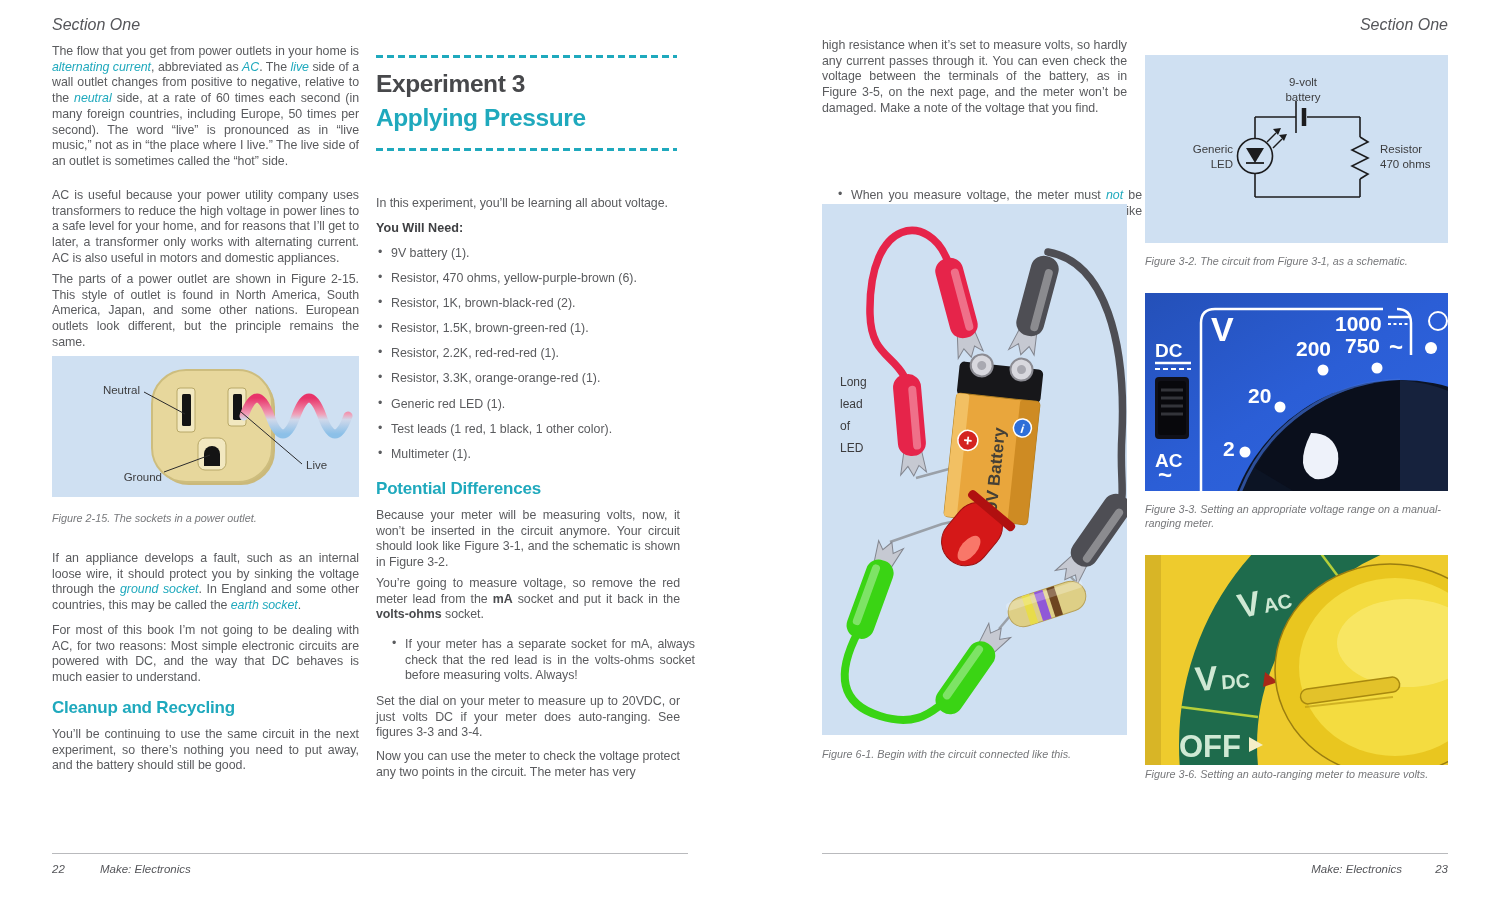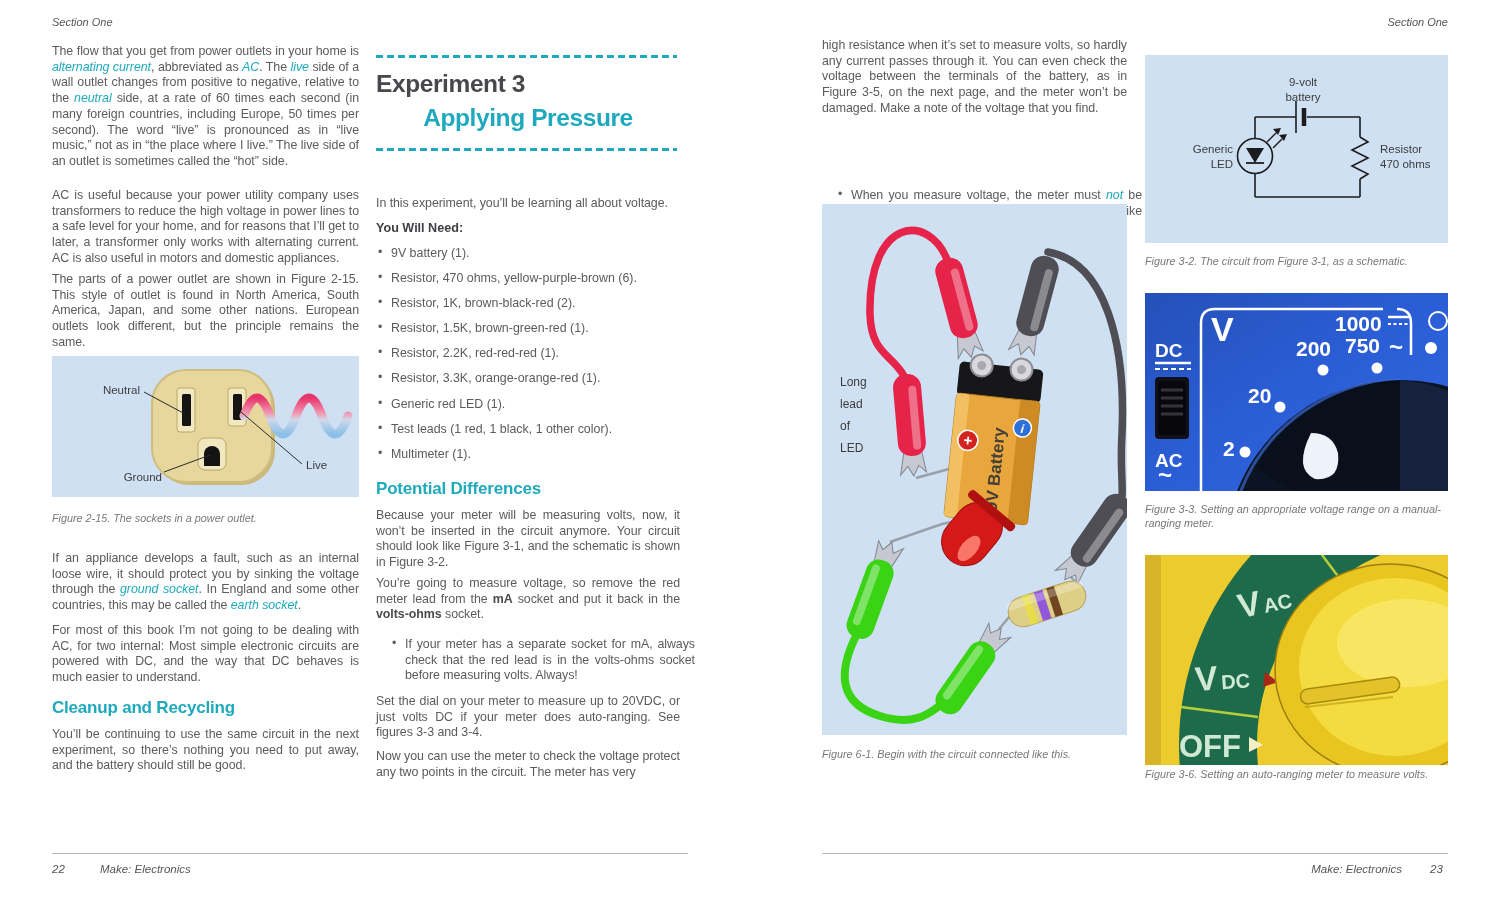--- a/index.html
+++ b/index.html
@@ -3,25 +3,25 @@
 <meta charset="utf-8">
 <style>
   html,body{margin:0;padding:0;}
   body{
     width:1500px;height:914px;position:relative;background:#ffffff;
     font-family:"Liberation Sans","DejaVu Sans",sans-serif;color:#5a5b5e;
     overflow:hidden;
   }
   .abs{position:absolute;}
   .body-text{font-size:12.4px;line-height:15.7px;text-align:justify;color:#5a5b5e;letter-spacing:-0.05px;}
-  .runhead{font-size:11px;font-style:italic;color:#55565a;}
+  .runhead{font-size:16px;font-style:italic;color:#55565a;}
   .caption{font-size:10.8px;line-height:13.6px;font-style:italic;color:#77787b;text-align:left;}
   .teal-h{color:#1fa9bd;font-weight:bold;font-size:17px;letter-spacing:-0.2px;}
   .kicker{font-size:24.5px;font-weight:bold;color:#47484b;letter-spacing:-0.4px;}
-  .exp-title{font-size:24.5px;font-weight:bold;color:#1fa9bd;letter-spacing:-0.4px;text-align:center;}
+  .exp-title{font-size:24.5px;font-weight:bold;color:#1fa9bd;letter-spacing:-0.4px;}
   .dash-rule{height:3px;background:repeating-linear-gradient(90deg,#1fa9bd 0 7px,rgba(0,0,0,0) 7px 11px);}
   .seg-p{}
   .seg-ti{color:#1fa9bd;font-style:italic;}
   .seg-b{font-weight:bold;color:#4a4b4e;}
   .need{font-weight:bold;color:#3f4043;font-size:12.6px;}
   .blist{list-style:none;margin:0;padding:0;}
   .blist li{position:relative;padding-left:15px;margin-bottom:9.6px;font-size:12.4px;line-height:15.5px;color:#5a5b5e;}
   .blist li::before{content:"\2022";position:absolute;left:2px;top:-1px;color:#5a5b5e;}
   .bullet-para{position:relative;padding-left:15px;}
   .bullet-para::before{content:"\2022";position:absolute;left:2px;top:-1px;color:#5a5b5e;}
@@ -63,21 +63,21 @@
     <line x1="112" y1="116" x2="158" y2="99" stroke="#2a2a2c" stroke-width="1"></line>
     <line x1="250" y1="108" x2="189" y2="56" stroke="#2a2a2c" stroke-width="1"></line>
     <text x="88" y="38" text-anchor="end" font-size="11.5" fill="#3c3c3e">Neutral</text>
     <text x="110" y="125" text-anchor="end" font-size="11.5" fill="#3c3c3e">Ground</text>
     <text x="254" y="113" font-size="11.5" fill="#3c3c3e">Live</text>
   </svg>
 </div>
 <div class="abs caption" style="left:52px;top:512px;width:307px;">Figure 2-15. The sockets in a power outlet.</div>
 
 <div class="abs body-text" style="left:52px;top:551px;width:307px;"><span class="seg-p">If an appliance develops a fault, such as an internal loose wire, it should protect you by sinking the voltage through the </span><span class="seg-ti">ground socket</span><span class="seg-p">. In England and some other countries, this may be called the </span><span class="seg-ti">earth socket</span><span class="seg-p">.</span></div>
-<div class="abs body-text" style="left:52px;top:623px;width:307px;">For most of this book I’m not going to be dealing with AC, for two internal: Most simple electronic circuits are powered with DC, and the way that DC behaves is much easier to understand.</div>
+<div class="abs body-text" style="left:52px;top:623px;width:307px;">For most of this book I’m not going to be dealing with AC, for two reasons: Most simple electronic circuits are powered with DC, and the way that DC behaves is much easier to understand.</div>
 <div class="abs teal-h" style="left:52px;top:698px;width:307px;">Cleanup and Recycling</div>
 <div class="abs body-text" style="left:52px;top:727px;width:307px;">You’ll be continuing to use the same circuit in the next experiment, so there’s nothing you need to put away, and the battery should still be good.</div>
 
 <div class="abs dash-rule" style="left:376px;top:55px;width:301px;"></div>
 <div class="abs kicker" style="left:376px;top:70px;width:304px;">Experiment 3</div>
 <div class="abs exp-title" style="left:376px;top:104px;width:304px;">Applying Pressure</div>
 <div class="abs dash-rule" style="left:376px;top:148px;width:301px;"></div>
 
 <div class="abs body-text" style="left:376px;top:196px;width:304px;">In this experiment, you’ll be learning all about voltage.</div>
 <div class="abs need" style="left:376px;top:221px;width:304px;">You Will Need:</div>
@@ -298,13 +298,13 @@
       <ellipse cx="262" cy="88" rx="70" ry="44" fill="#f8e868" opacity="0.85"></ellipse>
       <rect x="155" y="128" width="100" height="15" rx="7.5" transform="rotate(-8 205 135)" fill="#e3c22a" stroke="#a8890f" stroke-width="1.5"></rect>
       <line x1="160" y1="152" x2="248" y2="142" stroke="#b8960f" stroke-width="2" opacity="0.6"></line>
     </g>
   </svg>
 </div>
 <div class="abs caption" style="left:1145px;top:768px;width:303px;">Figure 3-6. Setting an auto-ranging meter to measure volts.</div>
 
 <div class="abs footer-rule" style="left:822px;top:853px;width:626px;"></div>
 <div class="abs footer-text" style="left:1310px;top:863px;width:92px;text-align:right;">Make: Electronics</div>
-<div class="abs footer-text" style="left:1430px;top:863px;width:18px;text-align:left;">23</div>
+<div class="abs footer-text" style="left:1430px;top:863px;width:18px;text-align:right;">23</div>
 
 </body></html>

